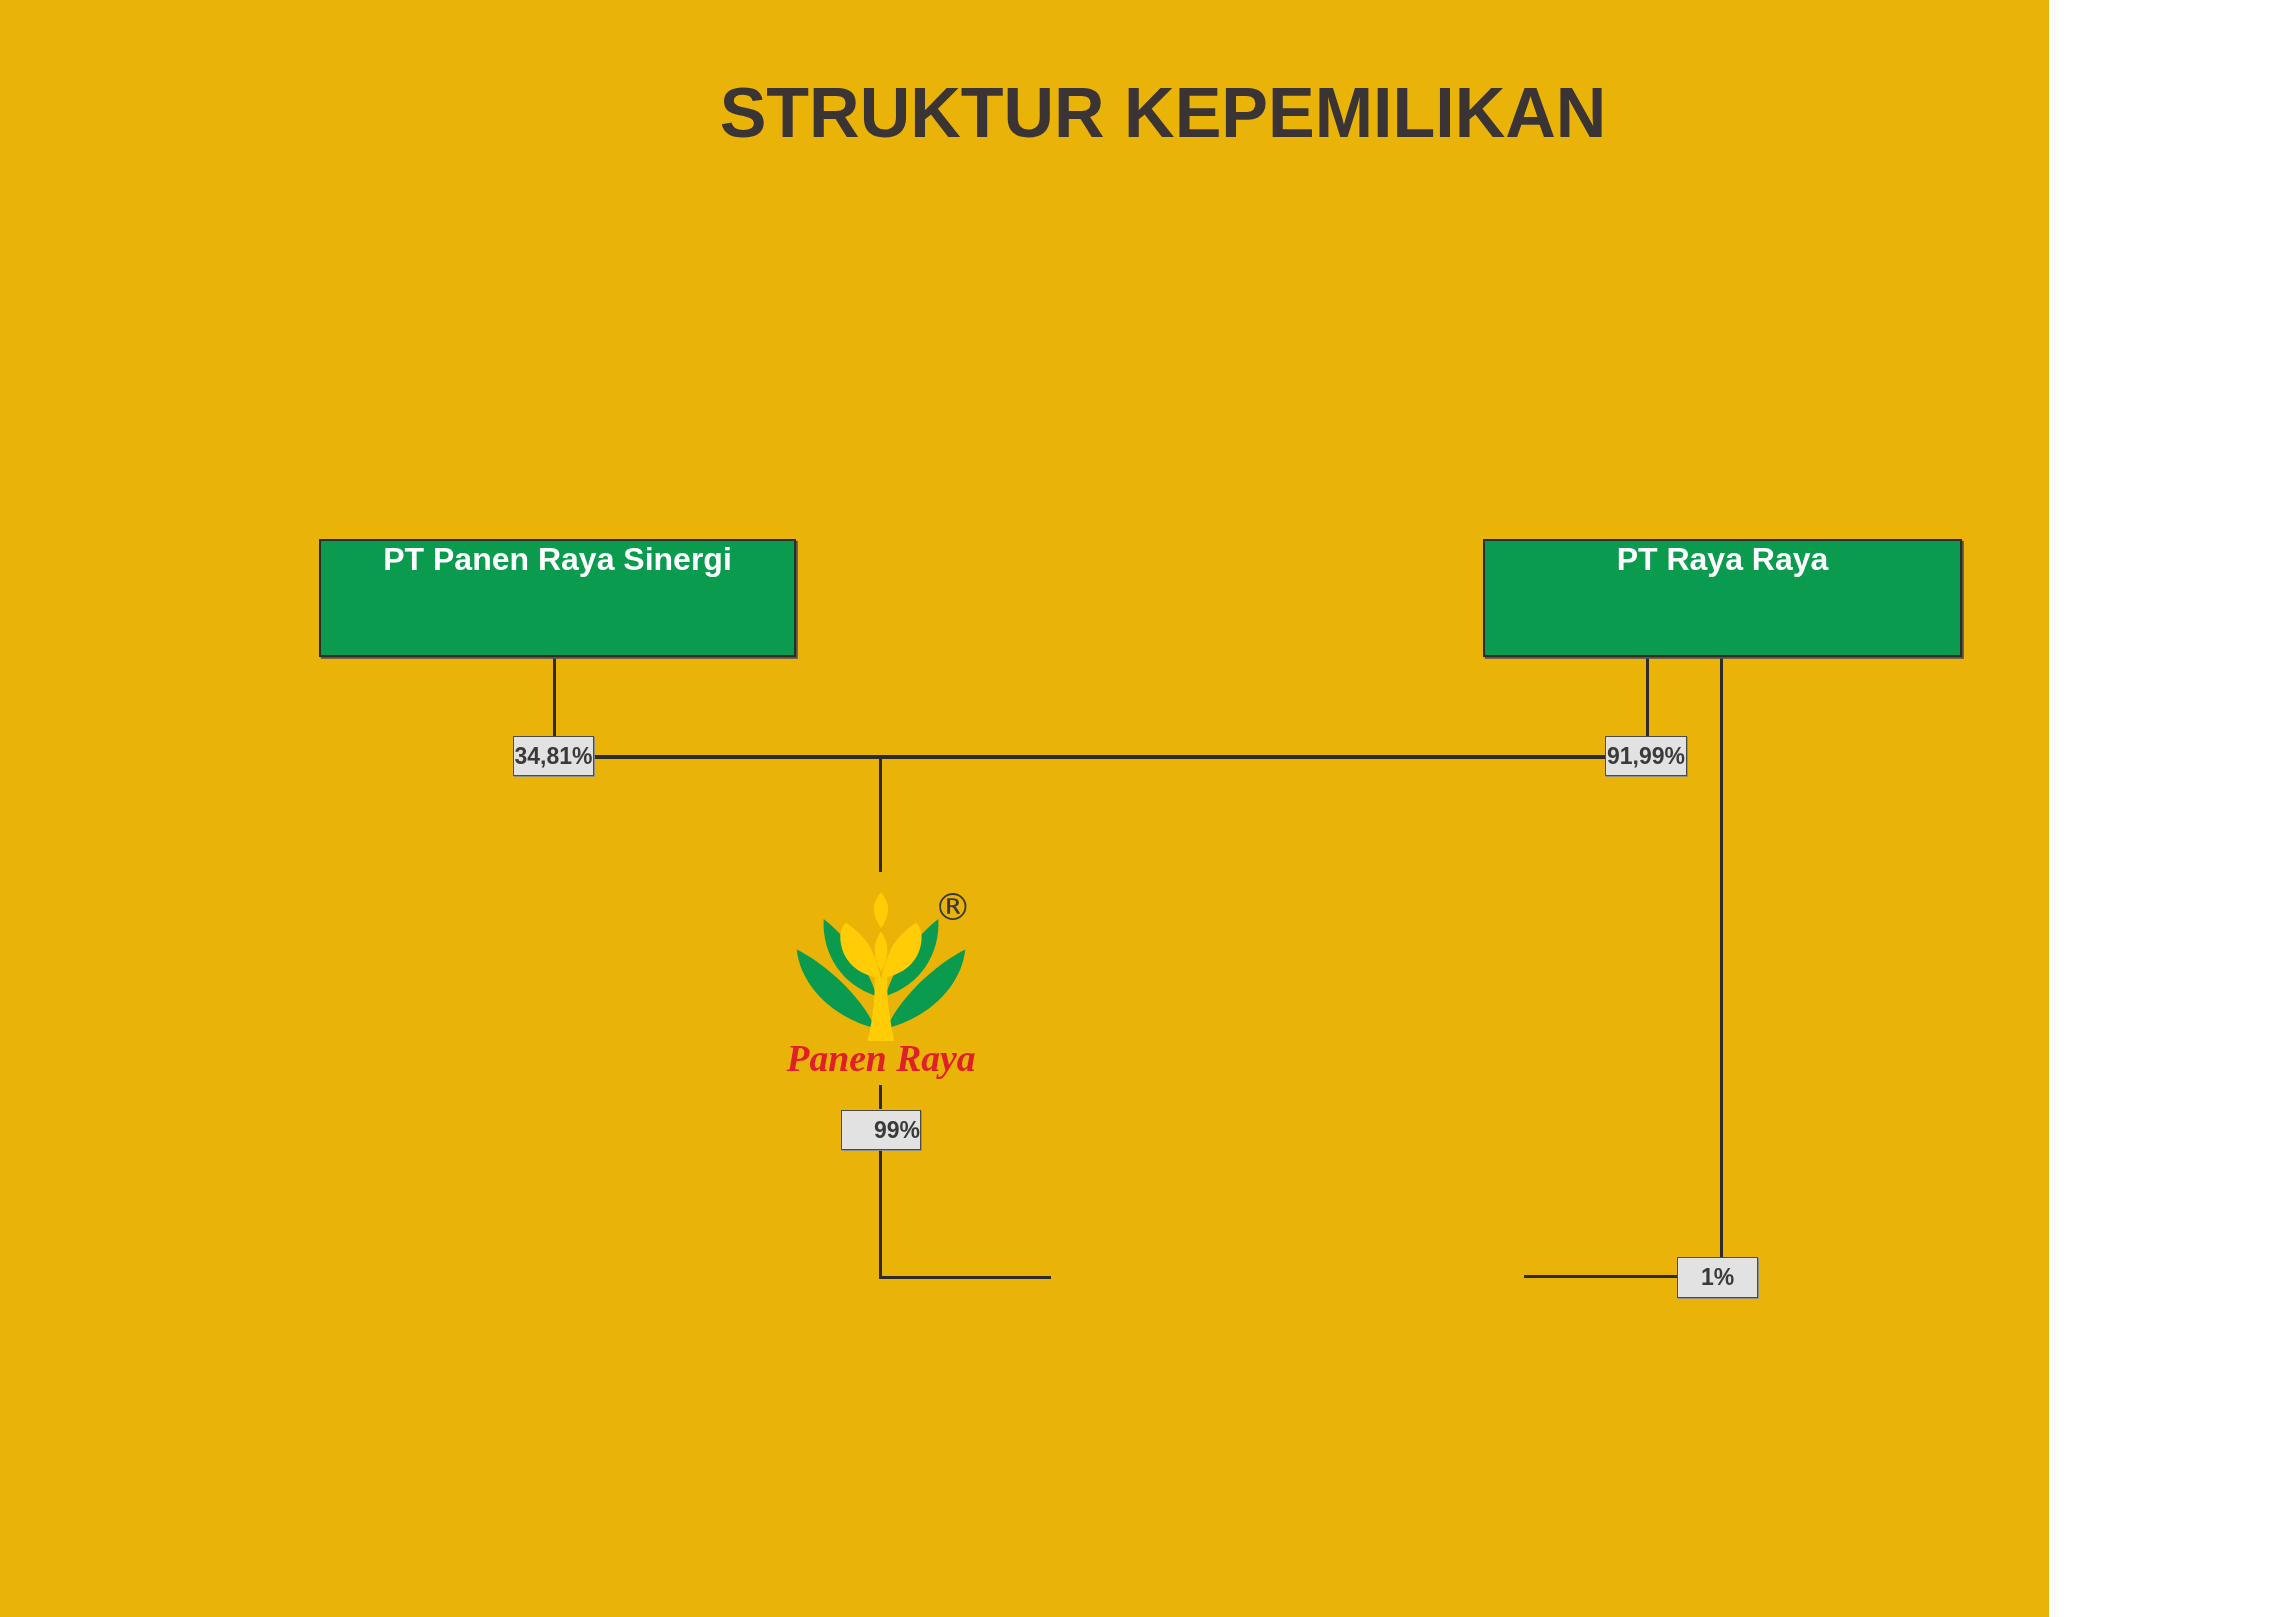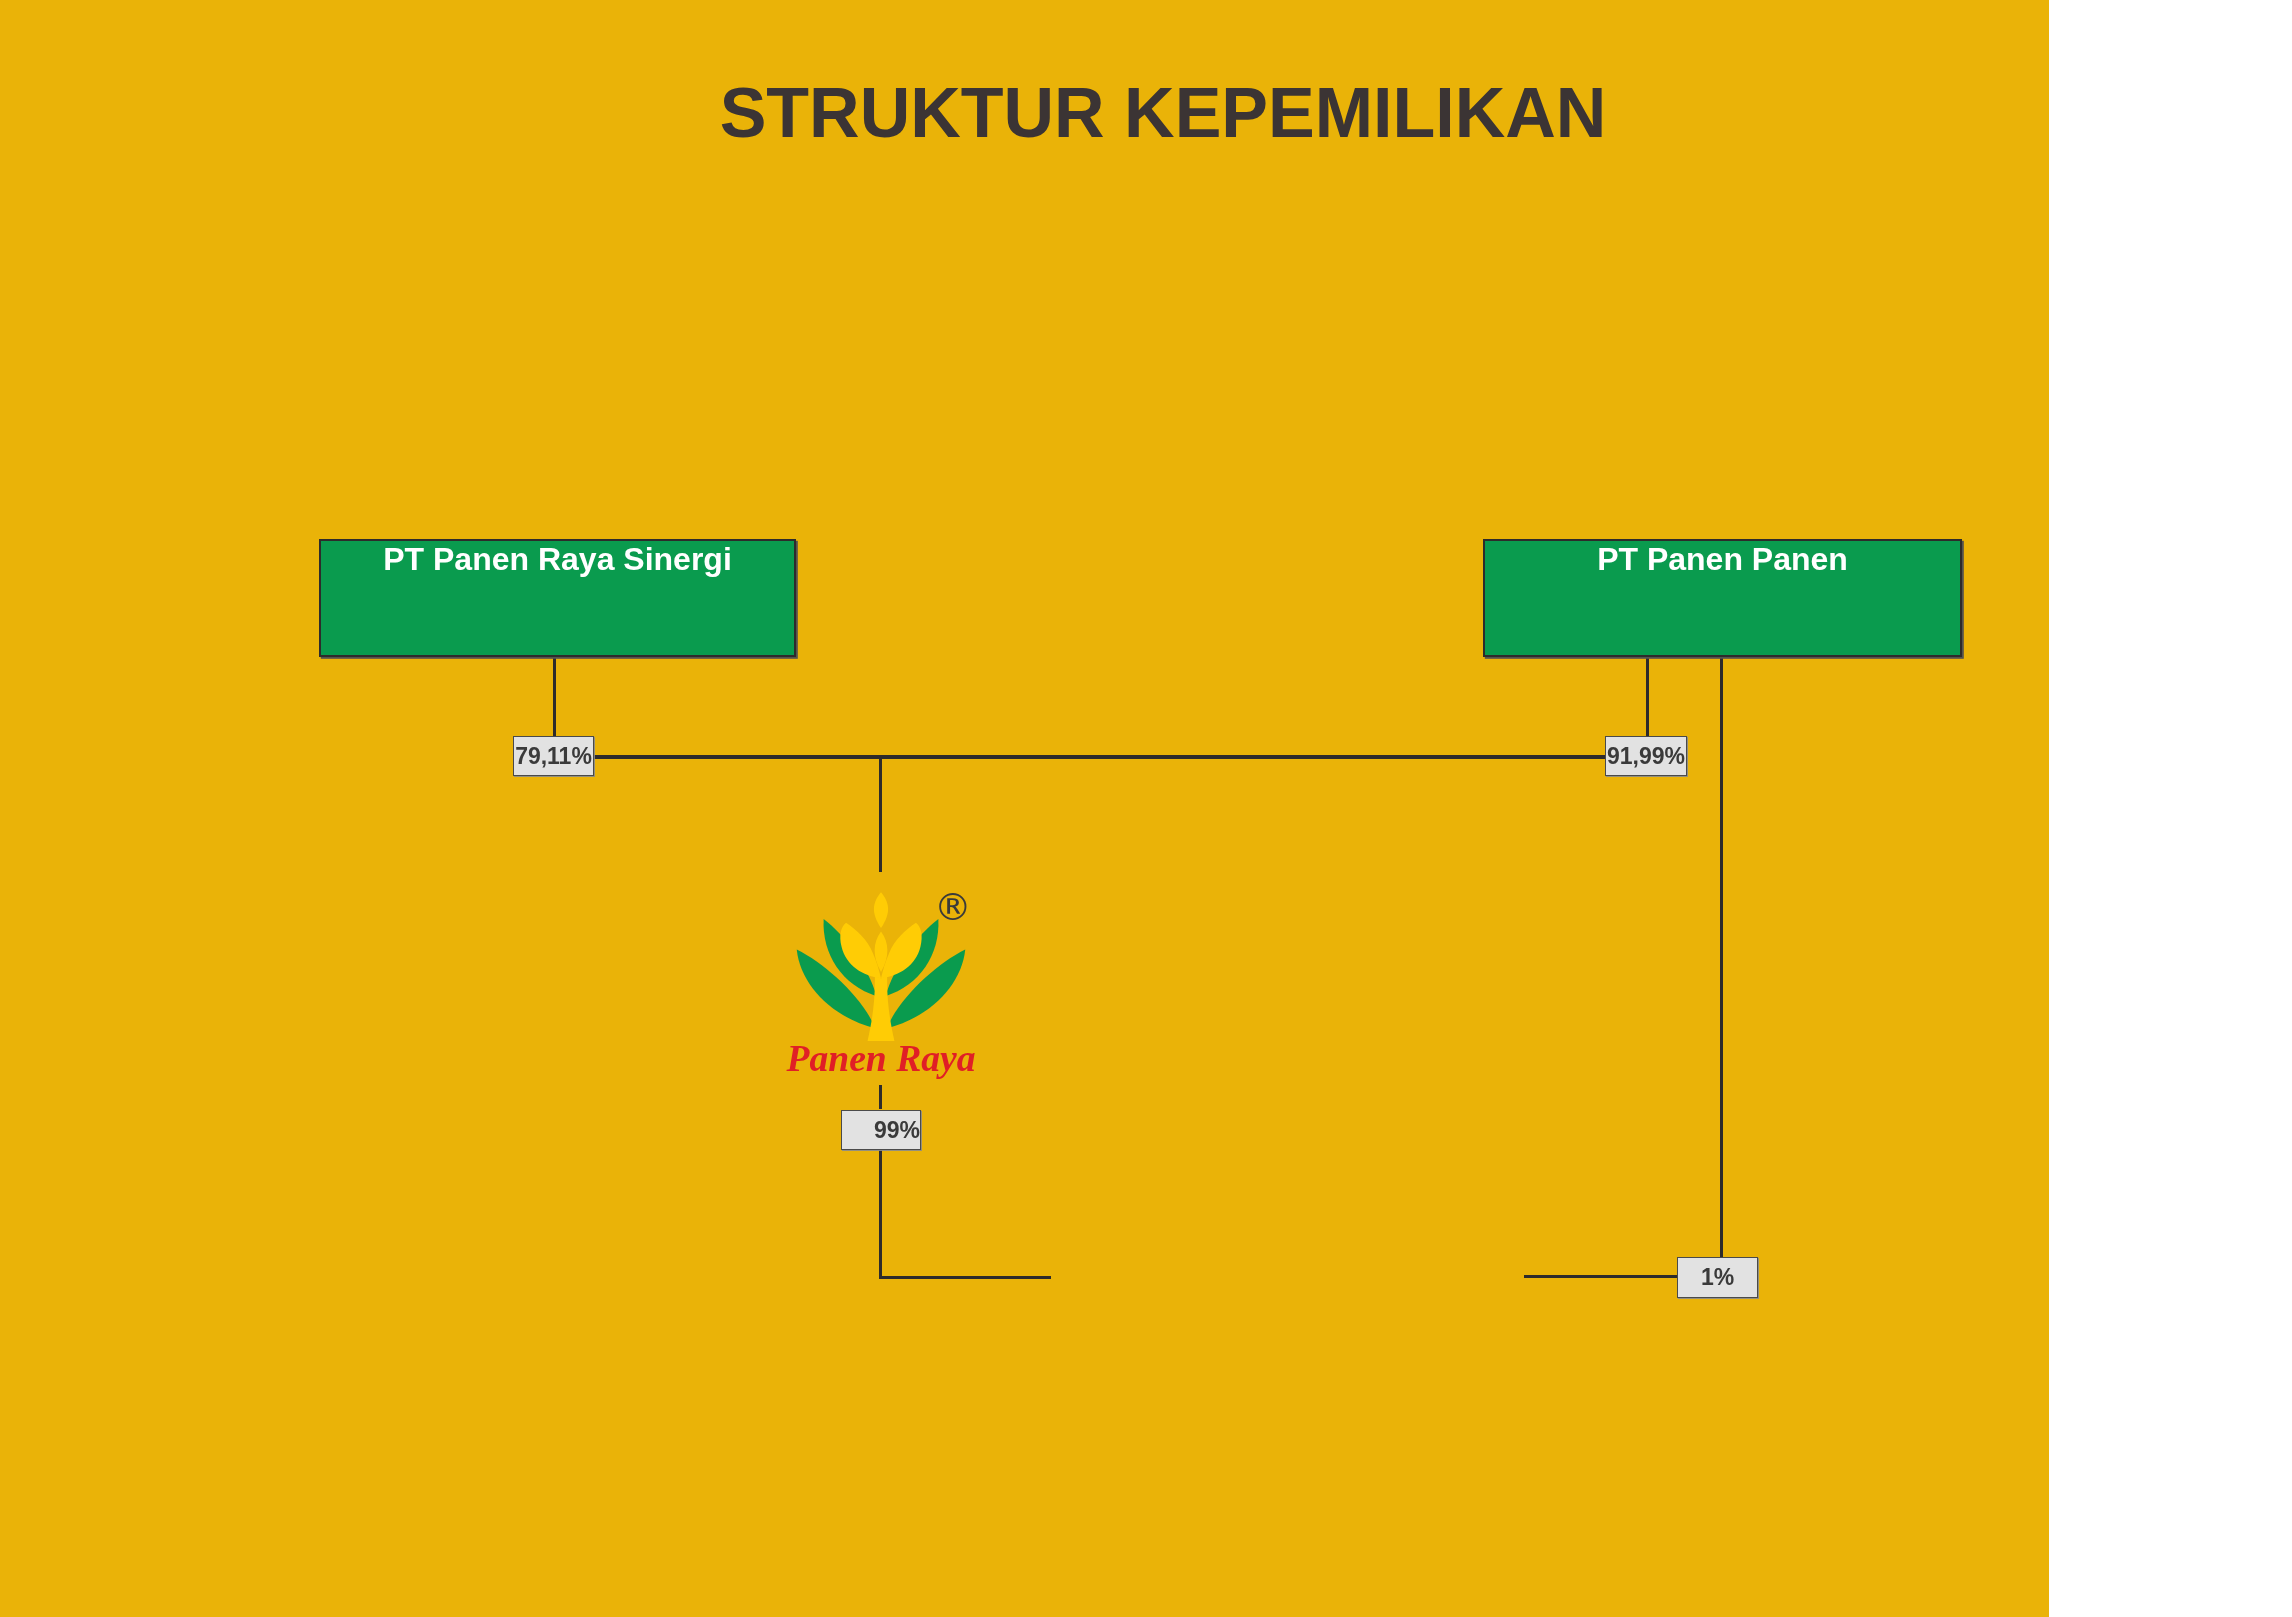--- a/index.html
+++ b/index.html
@@ -62,25 +62,25 @@
   <div class="line" id="l-panenraya-direct"></div>
   <div class="line" id="l-logo-down"></div>
   <div class="line" id="l-99-down"></div>
   <div class="line" id="l-elbow-h"></div>
   <div class="line" id="l-res-right-h"></div>
 
   <div class="node" id="node-sinergi">
     <span>PT Panen Raya Sinergi</span>
   </div>
   <div class="node" id="node-panenraya">
-    <span>PT Panen Panen</span>
+    <span>PT Raya Raya</span>
   </div>
 
   <div class="share" id="share-sinergi">
-    <span>79,11%</span>
+    <span>34,81%</span>
   </div>
   <div class="share" id="share-panenraya">
     <span>91,99%</span>
   </div>
   <div class="share" id="share-logo99">
     <span>99%</span>
   </div>
   <div class="share" id="share-direct1">
     <span>1%</span>
   </div>

